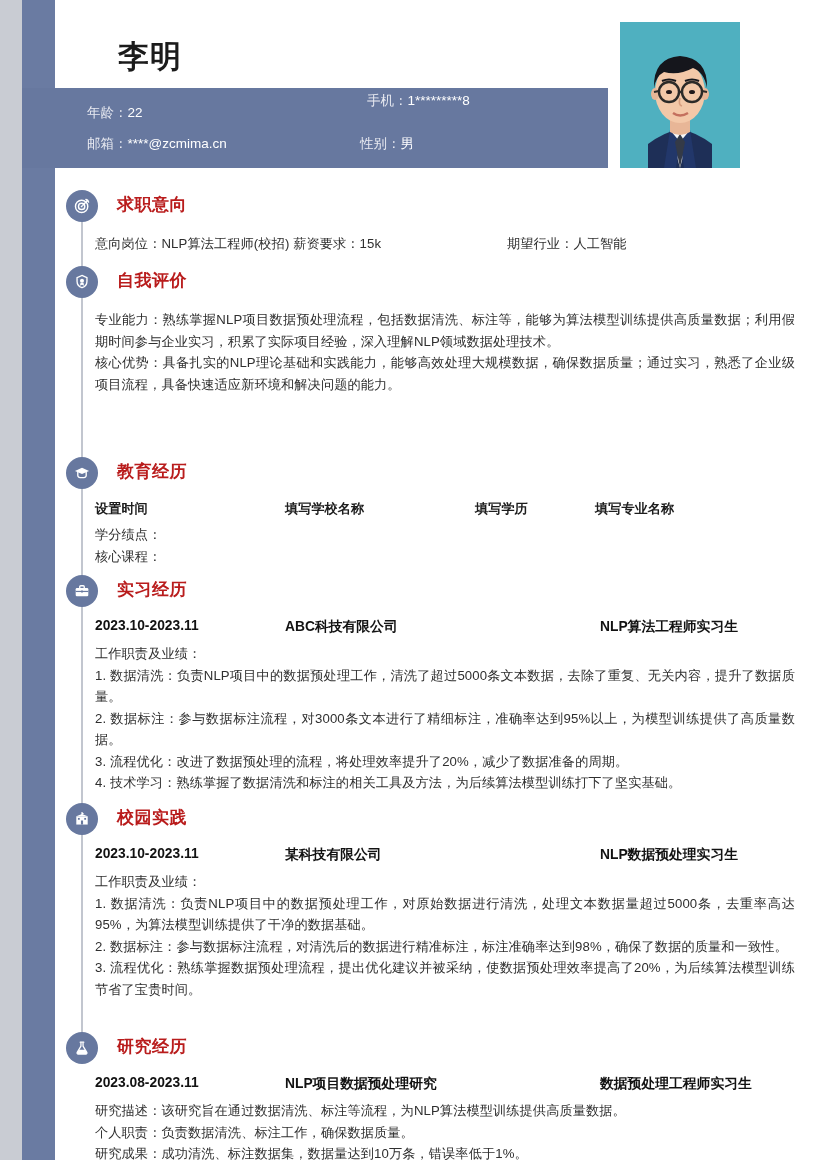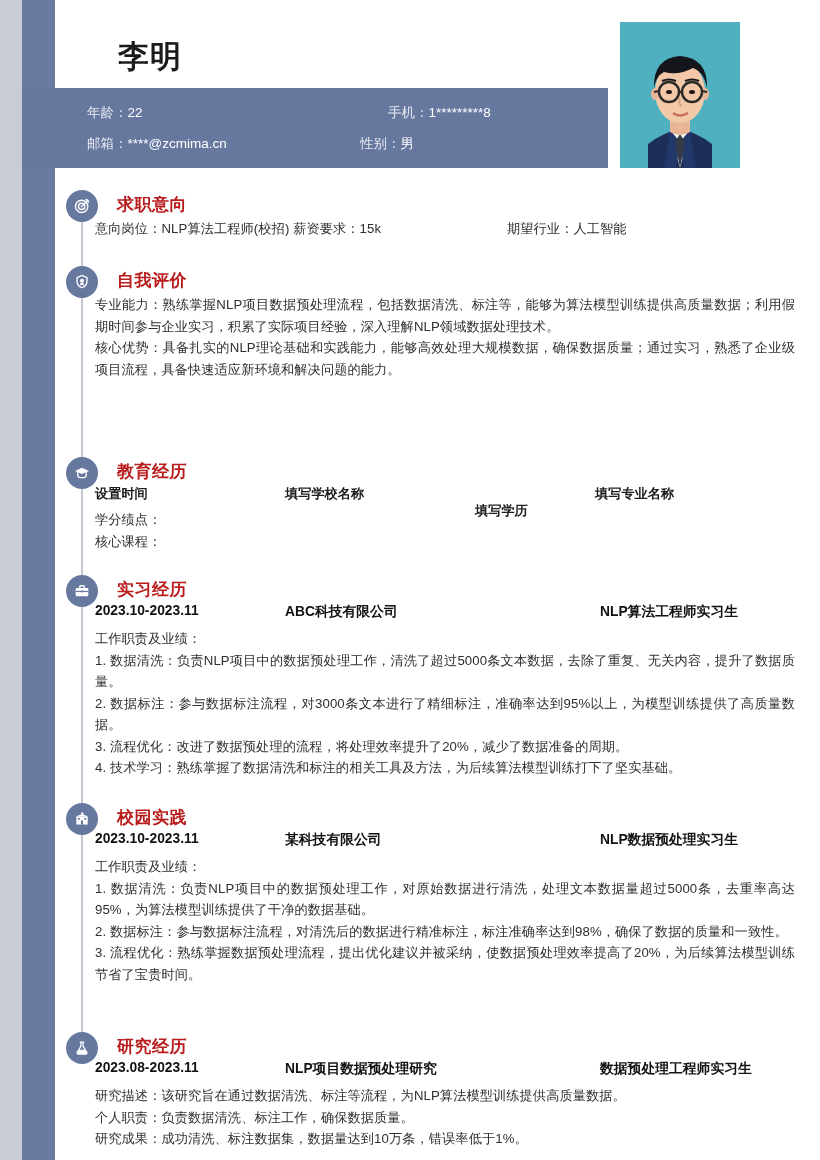--- a/index.html
+++ b/index.html
@@ -24,21 +24,21 @@
   }
   .infobar{
     position:absolute;left:22px;top:88px;width:586px;height:80px;
     background:#67789f;
   }
   .info-cell{position:absolute;color:#ffffff;font-size:13.5px;white-space:nowrap;text-align:right;}
   .info-label{color:#e8eaf1;}
   .info-value{color:#ffffff;}
   .c-age  {left:65px;top:16px;}
   .c-mail {left:65px;top:47px;}
-  .c-phone{left:345px;top:16px;margin-left:21px;}
+  .c-phone{left:345px;top:4px;}
   .c-sex  {left:338px;top:47px;}
 
   .photo{
     position:absolute;left:620px;top:22px;width:120px;height:146px;
     background:linear-gradient(#4fb0c0,#49a9bb);
     overflow:hidden;
   }
   .photo svg{display:block;width:120px;height:146px;}
 
   
@@ -53,41 +53,41 @@
     position:absolute;left:11px;top:0;width:32px;height:32px;border-radius:50%;
     background:#67789f;display:flex;align-items:center;justify-content:center;
   }
   .sec-icon svg{width:18px;height:18px;display:block;}
   .sec-title{
     position:absolute;left:62px;top:3px;
     font-size:17px;font-weight:bold;color:#b91c1c;letter-spacing:.5px;
     white-space:nowrap;
   }
 
-  .body{position:absolute;left:40px;top:28px;width:700px;}
+  .body{position:absolute;left:40px;top:43px;width:700px;}
   .line{
     font-size:13.2px;color:#2f2f2f;line-height:21.5px;
     letter-spacing:.1px;
   }
   .para{
     font-size:13.2px;color:#2f2f2f;line-height:21.5px;
     margin:0;text-align:justify;letter-spacing:.1px;
   }
 
   
   .intent-row{position:relative;height:22px;}
   .intent-left{position:absolute;left:0;top:0;white-space:nowrap;}
   .intent-right{position:absolute;left:412px;top:0;white-space:nowrap;}
 
   
   .edu-head{position:relative;height:24px;font-weight:bold;font-size:13.2px;color:#1d1d1d;}
   .edu-head span{position:absolute;top:0;white-space:nowrap;}
   .eh1{left:0;}
   .eh2{left:190px;}
-  .eh3{left:380px;margin-top:17px;}
+  .eh3{left:380px;}
   .eh4{left:500px;}
 
   
   .exp-head{position:relative;height:25px;font-weight:bold;font-size:13.8px;color:#121212;}
   .exp-head span{position:absolute;top:0;white-space:nowrap;}
   .xh1{left:0;}
   .xh2{left:190px;}
   .xh3{left:505px;}
 </style>
 </head>

